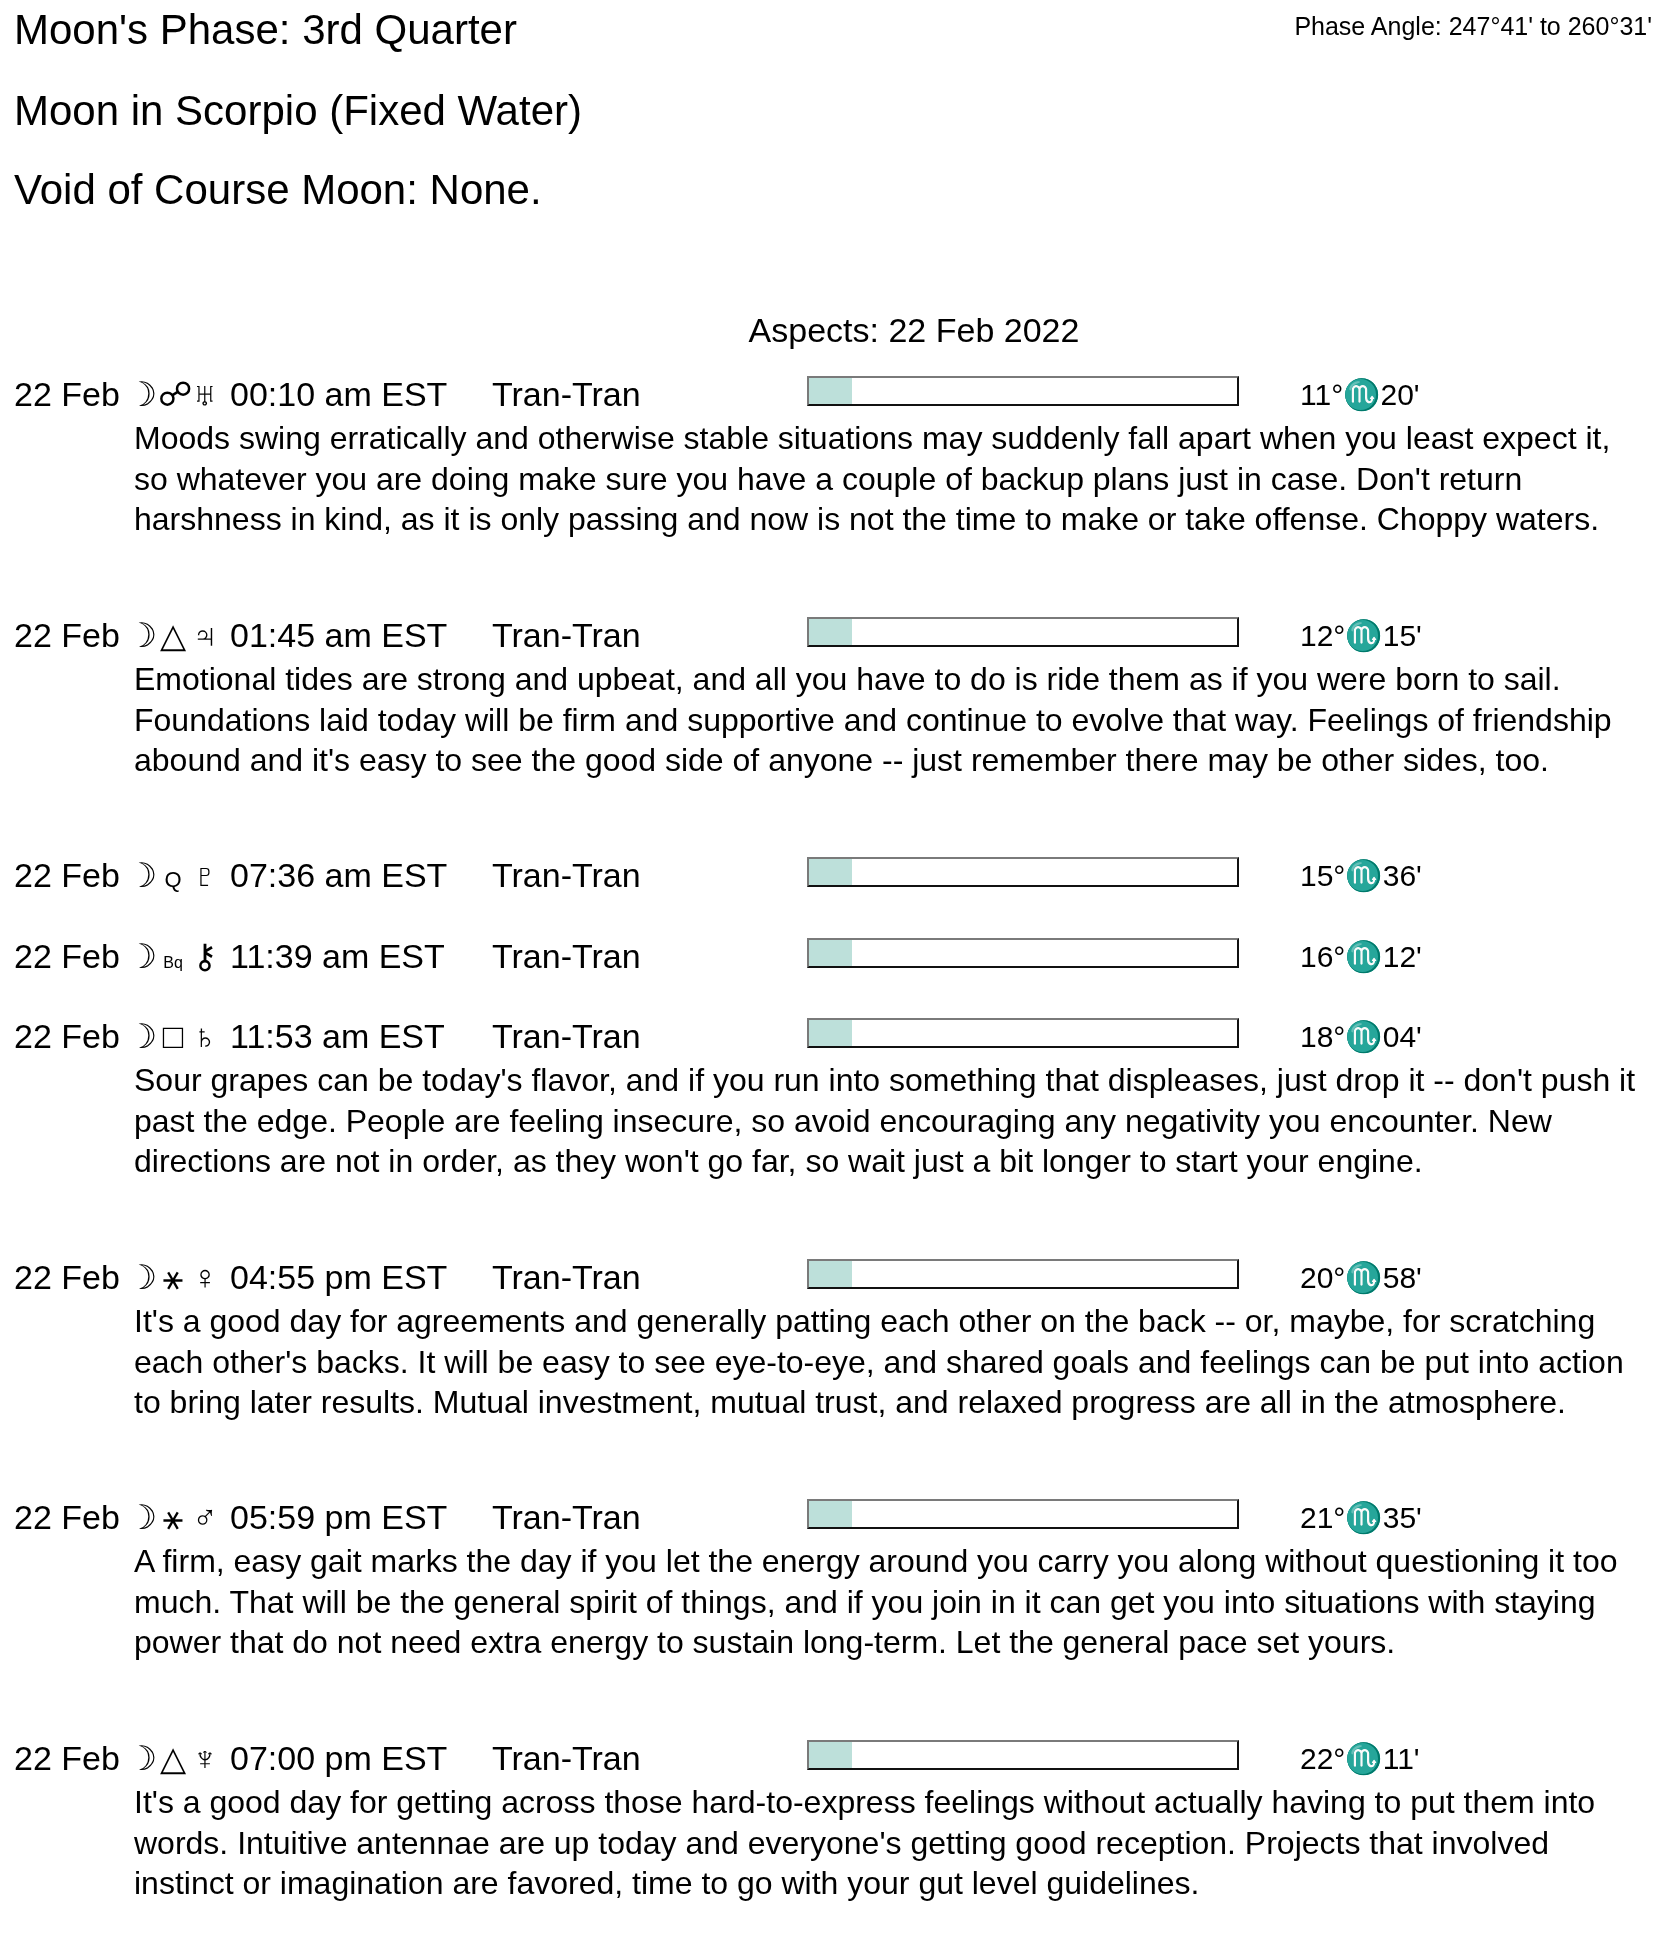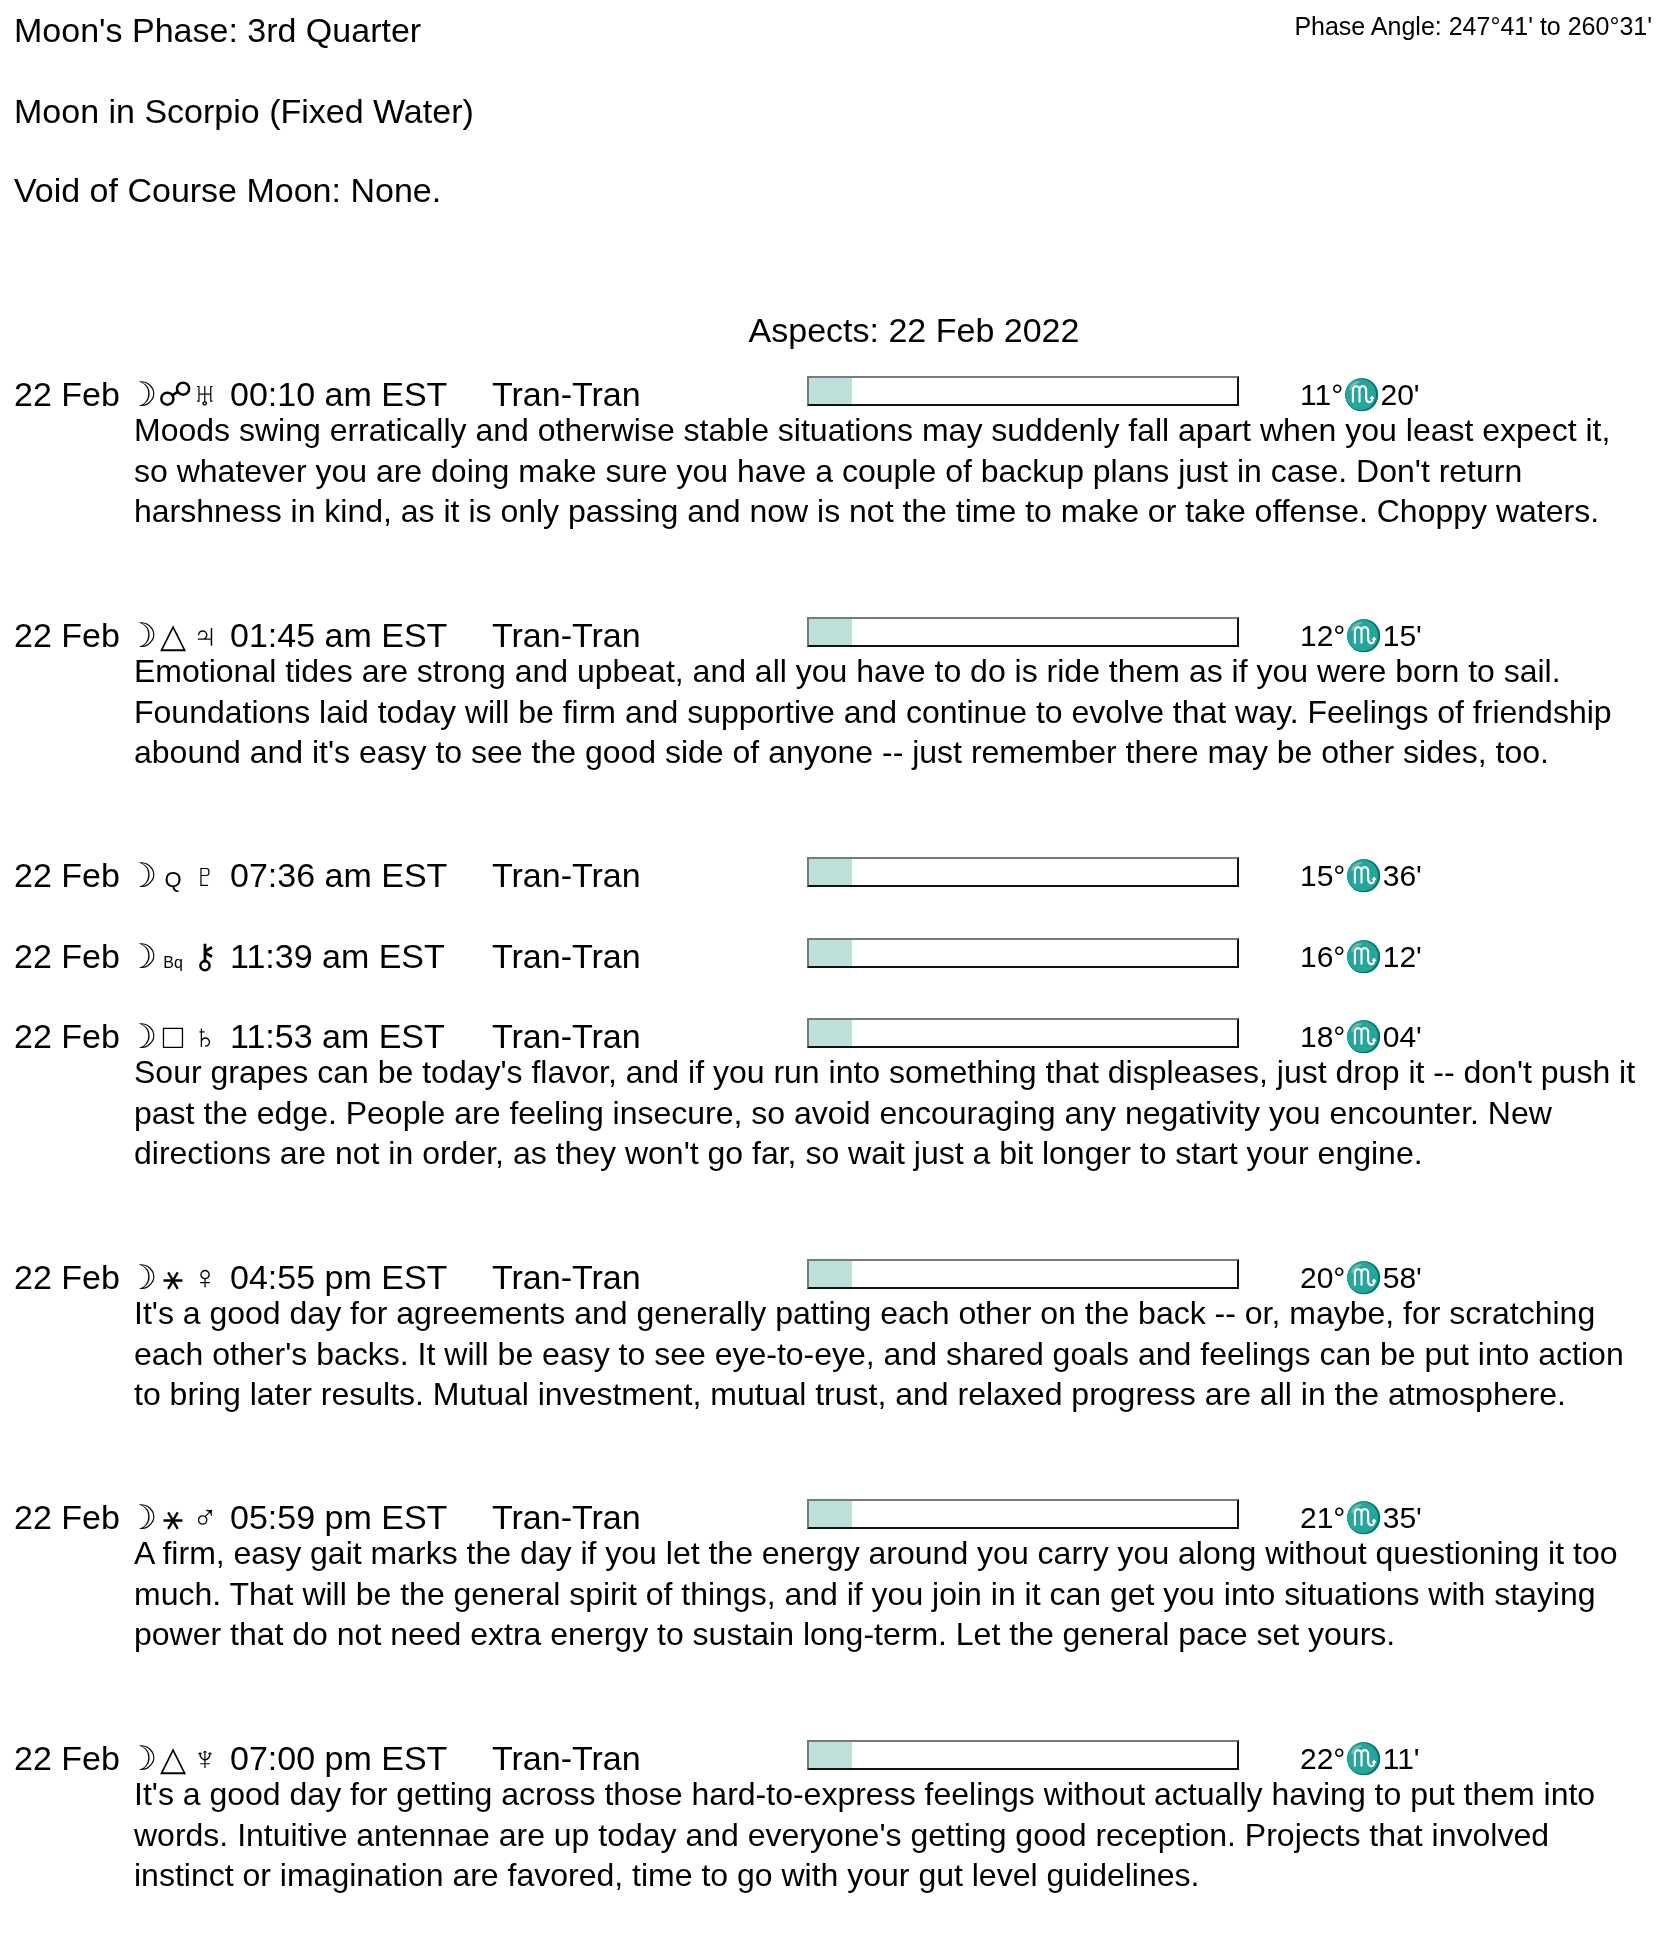--- a/index.html
+++ b/index.html
@@ -1,21 +1,21 @@
 <!DOCTYPE html>
 <html><head>
   <meta charset="utf-8">
   <style>
     html, body { margin: 0; padding: 0; background: #ffffff; }
     body {
       width: 1656px; height: 1954px; position: relative; overflow: hidden;
       font-family: "Liberation Sans", sans-serif; color: #000;
     }
     .abs { position: absolute; white-space: nowrap; }
-    .top-line { left: 14px; font-size: 34px; line-height: 40px; }
+    .top-line { left: 14px; font-size: 42px; line-height: 40px; }
     #phase-angle { right: 4px; top: 10px; font-size: 25px; line-height: 32px; }
     #aspects-title { left: 0; width: 1828px; text-align: center; top: 310px; font-size: 34px; line-height: 40px; }
     .row { position: absolute; left: 0; width: 1656px; }
     .row-head { position: absolute; left: 14px; top: 0; font-size: 34px; line-height: 40px; white-space: nowrap; }
     .row-head span { display: inline-block; }
     .date { width: 112px; }
     .glyph { text-align: center; }
     .g-moon { width: 32px; }
     .g-asp { width: 30px; }
     .g-planet { width: 34px; margin-right: 8px; }
@@ -23,21 +23,21 @@
     .bar {
       position: absolute; left: 807px; top: 2px; width: 432px; height: 30px;
       background: #fff;
       border-top: 2px solid #7a7a7a; border-left: 2px solid #7a7a7a;
       border-bottom: 2px solid #111; border-right: 2px solid #111;
       box-sizing: border-box;
     }
     .bar-fill { position: absolute; left: 0; top: 0; bottom: 0; background: #bde0da; }
     .deg { position: absolute; left: 1300px; top: 1px; font-size: 30px; line-height: 40px; white-space: nowrap; }
     .desc {
-      position: absolute; left: 134px; top: 36px; width: 1510px;
+      position: absolute; left: 134px; top: 44px; width: 1510px;
       font-size: 32px; line-height: 40.5px; white-space: normal;
     }
   </style>
 </head>
 <body>
 
 <div class="abs top-line" style="top:10px">Moon's Phase:  3rd Quarter</div>
 <div class="abs" id="phase-angle">Phase Angle:  247°41' to 260°31'</div>
 <div class="abs top-line" style="top:91px">Moon in Scorpio   (Fixed Water)</div>
 <div class="abs top-line" style="top:170px">Void of Course Moon: None.</div>

